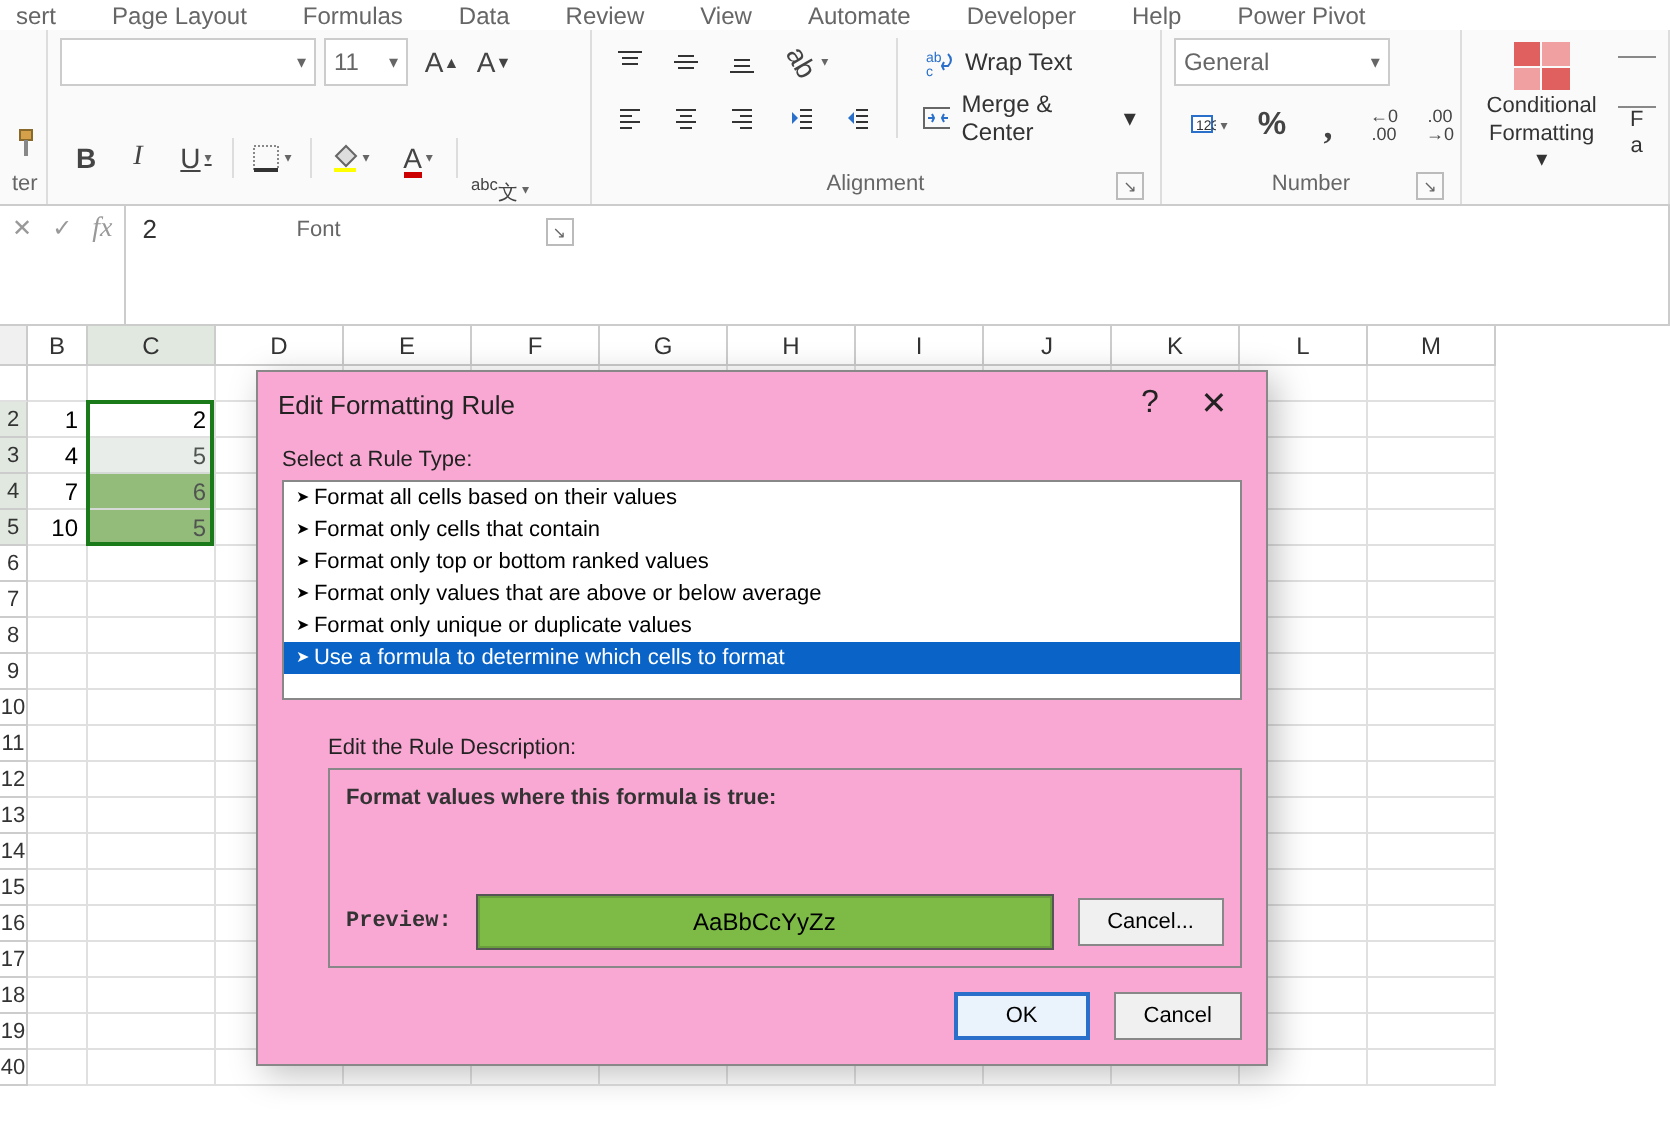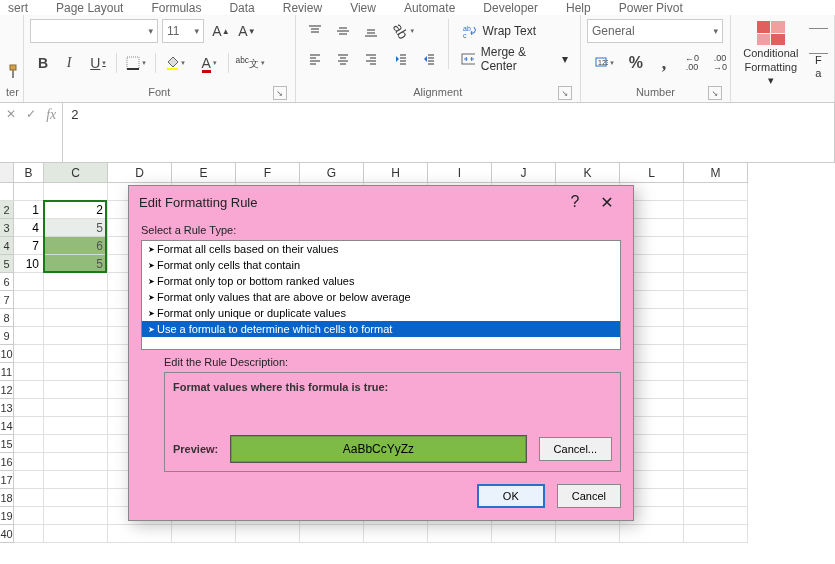--- a/index.html
+++ b/index.html
@@ -31,21 +31,21 @@
 .ribbon-btn .dd { font-size: 7px; margin-left: 2px; color: #666; }
 .sep { width: 1px; height: 20px; background: #ddd; margin: 0 2px; }
 
 .font-top { display: flex; align-items: center; }
 .font-bottom { display: flex; align-items: center; margin-top: 4px; }
 
 .align-col { display: flex; flex-direction: column; gap: 4px; }
 .wide-btn { height: 24px; display: flex; align-items: center; padding: 0 6px; gap: 6px; cursor: pointer; }
 
 .num-top { display: flex; }
-.num-combo { width: 136px; }
+.num-combo { width: 108px; }
 .num-bottom { display: flex; margin-top: 4px; gap: 2px; }
 
 .cond-btn { display: flex; flex-direction: column; align-items: center; justify-content: center; cursor: pointer; padding: 2px 6px; text-align: center; font-size: 11px; line-height: 1.2; height: 70px; }
 .cond-icon { width: 28px; height: 26px; margin-bottom: 2px; display: grid; grid-template-columns: 1fr 1fr; grid-template-rows: 1fr 1fr; gap: 1px; }
 .cond-icon div { background: #e06060; }
 .cond-icon div:nth-child(2) { background: #f0a0a0; }
 .cond-icon div:nth-child(3) { background: #f0a0a0; }
 
 
 .formula-bar { display: flex; align-items: stretch; height: 60px; border-bottom: 1px solid #ccc; }
@@ -75,28 +75,28 @@
 .dlg-title { display: flex; align-items: center; height: 32px; padding: 0 10px; font-size: 13px; color: #222; }
 .dlg-title .spacer { flex: 1; }
 .dlg-title .help, .dlg-title .close { width: 32px; text-align: center; font-size: 16px; cursor: pointer; }
 .dlg-body { padding: 6px 12px 12px; font-size: 11px; }
 .dlg-label { font-size: 11px; color: #222; margin-bottom: 4px; }
 .rule-list { border: 1px solid #888; height: 110px; overflow: hidden; background: #fff; }
 .rule-item { padding: 2px 6px; font-size: 11px; color: #000; cursor: pointer; }
 .rule-item::before { content: "➤ "; font-size: 8px; color: #000; vertical-align: 1px; }
 .rule-item.selected { background: #0a64c8; color: #fff; }
 .rule-item.selected::before { color: #fff; }
-.edit-desc { margin-top: 6px; padding-left: 23px; }
+.edit-desc { margin-top: 18px; padding-left: 23px; }
 .desc-box { border: 1px solid #888; padding: 8px; margin-top: 4px; }
 .desc-box .dl { font-weight: bold; font-size: 11px; margin-bottom: 8px; }
 .formula-field { display: flex; align-items: stretch; border: 1px solid #888; height: 22px; }
 .formula-field input { flex: 1; border: none; padding: 0 4px; font-size: 11px; outline: none; }
 .formula-field .picker { width: 22px; border-left: 1px solid #888; display: flex; align-items: center; justify-content: center; font-size: 11px; cursor: pointer; }
 .preview-row { display: flex; align-items: center; margin-top: 42px; gap: 12px; }
-.preview-row .pl { font-weight: bold; font-size: 11px; }
+.preview-row .pl { font-weight: bold; font-size: 11px; font-family: Liberation Mono, monospace; }
 .preview-box { flex: 1; height: 28px; border: 1px solid #555; background: #8bc34a; background: #7dbb46; display: flex; align-items: center; justify-content: center; font-size: 12px; color: #000; box-shadow: inset 0 0 0 1px #6a9e3c; }
 .fmt-btn, .dlg-btn { height: 24px; border: 1px solid #888; background: #f0f0f0; padding: 0 14px; font-size: 11px; cursor: pointer; }
 .dlg-buttons { display: flex; justify-content: flex-end; gap: 12px; margin-top: 12px; }
 .dlg-btn.primary { border: 2px solid #2a6fc9; background: #eaf2fb; padding: 0 24px; }
 
 svg { display: block; }
 </style>
 </head>
 <body>
 
@@ -159,21 +159,21 @@
               <path d="M3 6 L8 1 L13 6 L8 11 Z" fill="#ddd" stroke="#666"></path>
               <rect x="2" y="12" width="11" height="2" fill="#ffff00"></rect>
             </svg>
           <span class="dd">▾</span>
         </div>
         <div class="ribbon-btn" style="width:34px;">
           <span style="position:relative;">A<span style="position:absolute;left:0;bottom:-2px;width:100%;height:3px;background:#cc0000;"></span></span>
           <span class="dd">▾</span>
         </div>
         <div class="sep"></div>
-        <div class="ribbon-btn" style="width:38px;">
+        <div class="ribbon-btn" style="width:38px;margin-top:32px;">
           <span style="font-size:10px;"><sup>abc</sup>文</span>
             <span class="dd">▾</span>
         </div>
       </div>
     </div>
     <div class="ribbon-group-label">
       <span>Font</span>
       <div class="dlg-launcher">↘</div>
     </div>
   </div>

